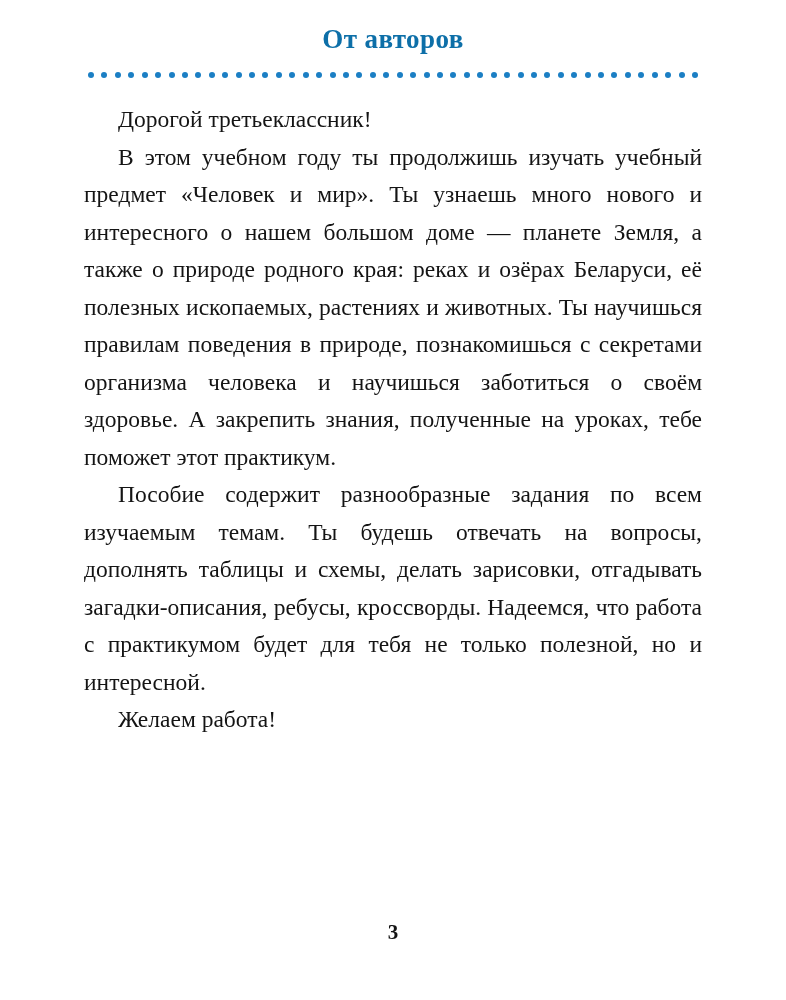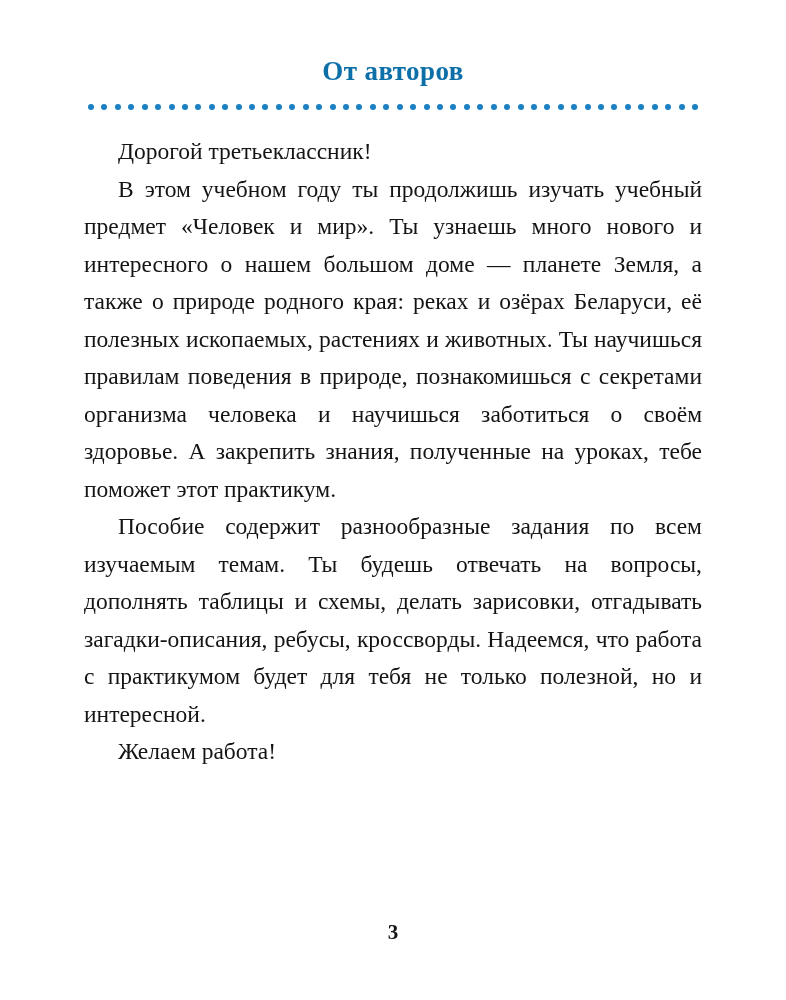--- a/index.html
+++ b/index.html
@@ -27,21 +27,21 @@
   }
 
   .page-title {
     text-align: center;
     font-family: "Liberation Serif", serif;
     font-weight: bold;
     font-size: 27px;
     color: #0d6fa8;
     letter-spacing: 0.4px;
     margin: 0;
-    padding-top: 56px;
+    padding-top: 24px;
   }
 
   .dot-rule {
     margin: 16px auto 0 auto;
     width: 610px;
     height: 8px;
     display: flex;
     justify-content: space-between;
     align-items: center;
   }

